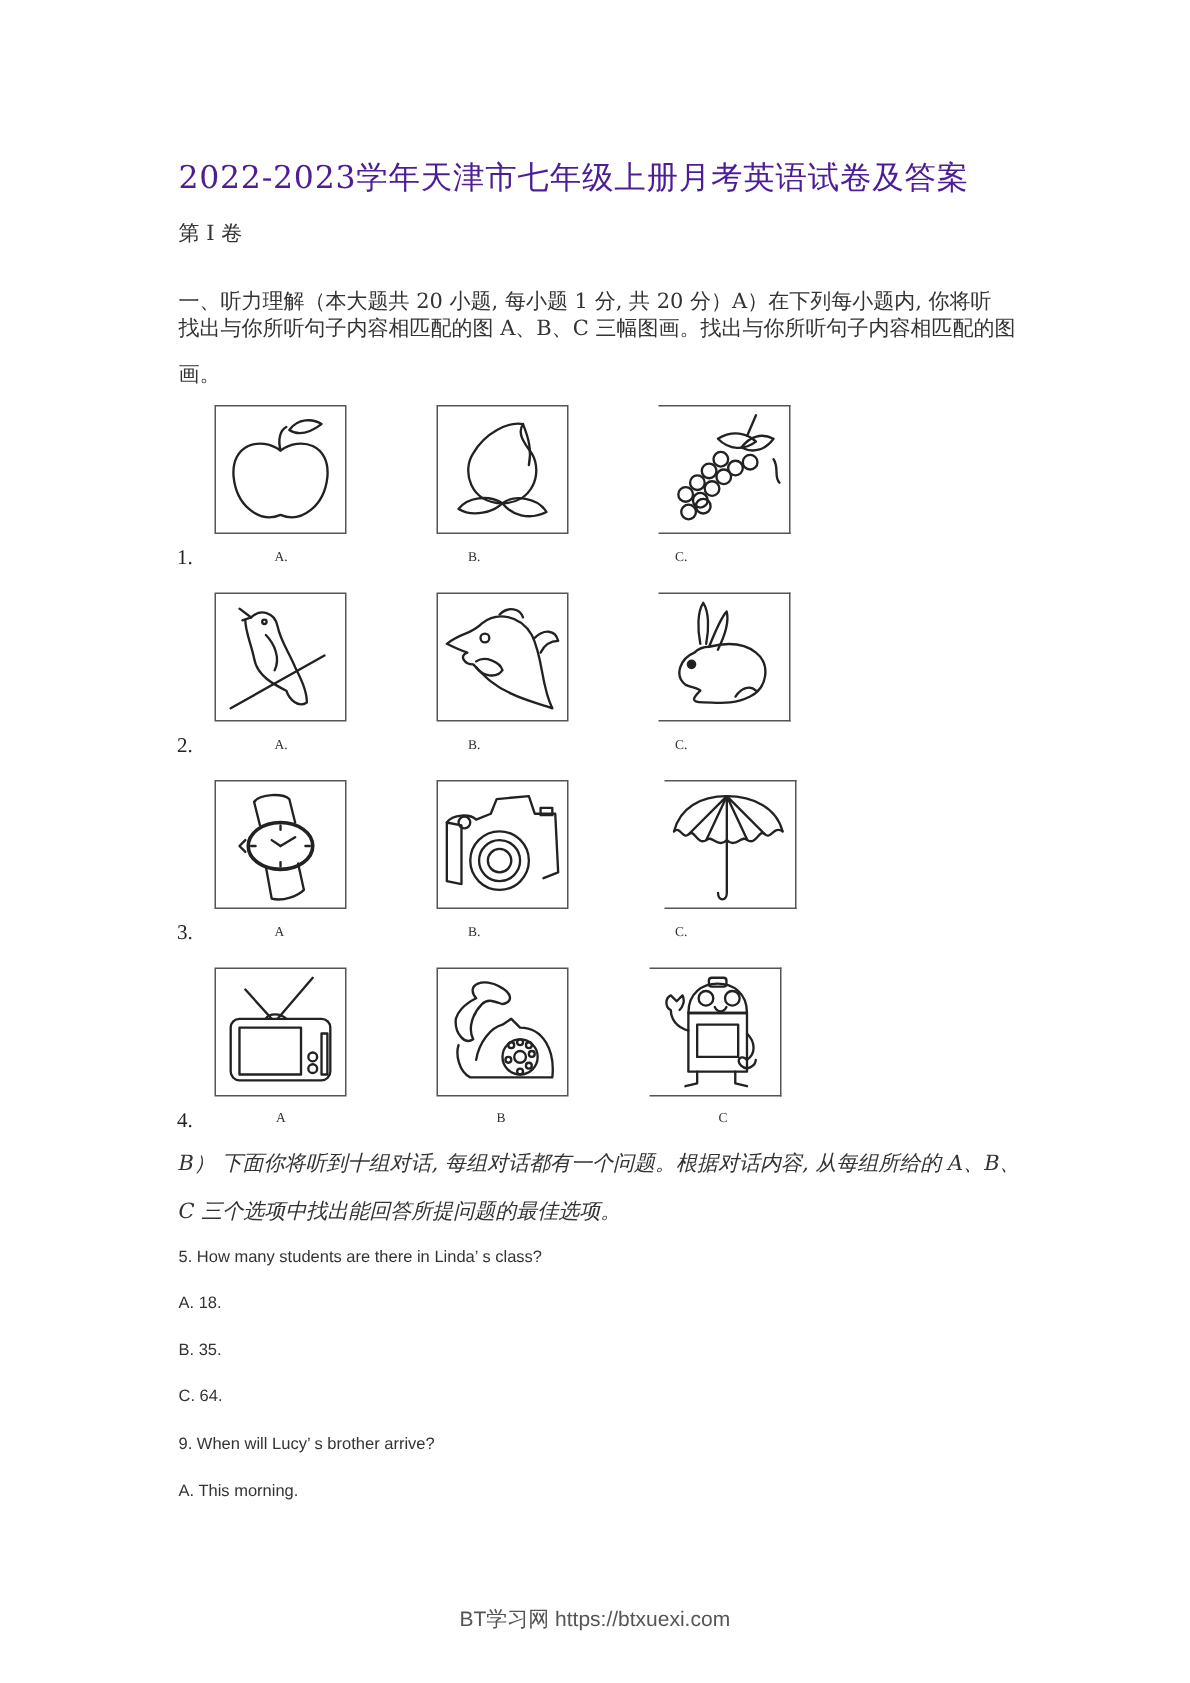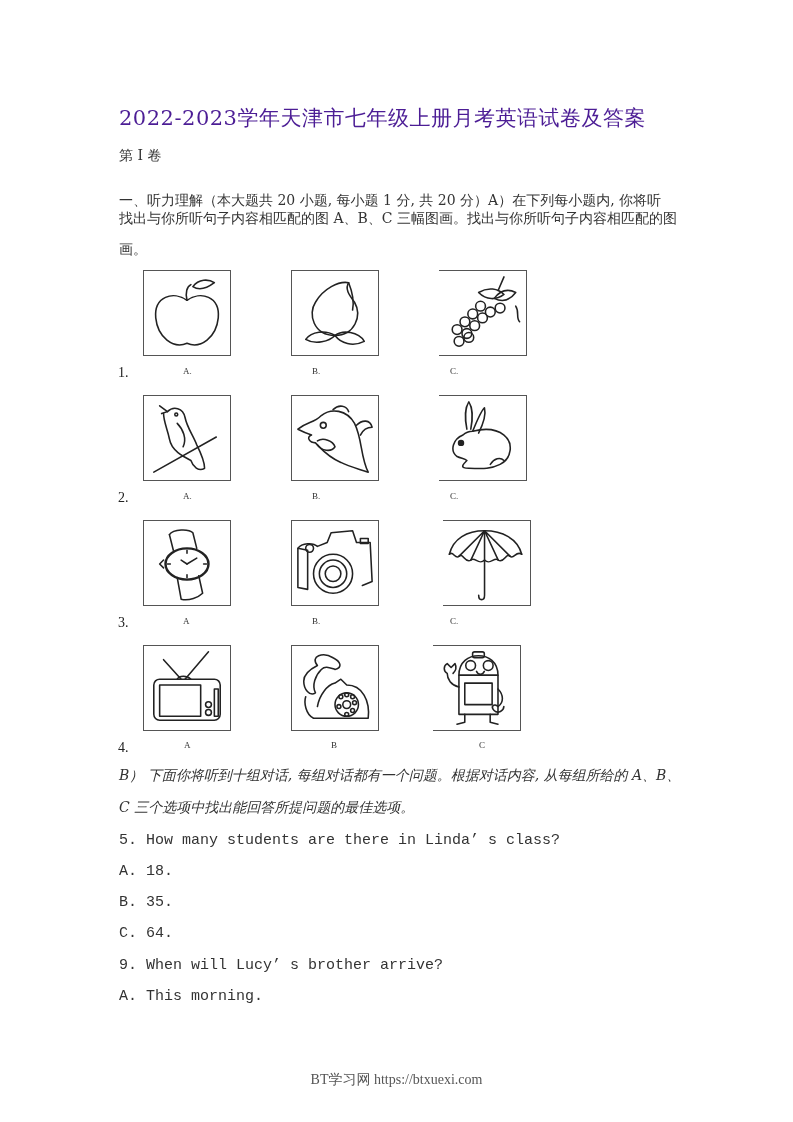--- a/index.html
+++ b/index.html
@@ -10,32 +10,32 @@
   }
   .title {
     position: absolute; left: 119px; top: 104px;
     font-size: 21px; letter-spacing: 0.5px; color: #4c1d95;
     font-family: "DejaVu Serif", serif; white-space: nowrap;
   }
   .line {
     position: absolute; left: 119px; font-size: 14px; color: #333;
     white-space: nowrap; font-family: "DejaVu Serif", serif;
   }
-  .mono { font-family: Liberation Mono, monospace; font-size: 15px; }
+  .mono { font-family: Liberation Sans, sans-serif; font-size: 11px; }
   .qnum { position: absolute; left: 118px; font-size: 14px; color: #222; font-family: "Liberation Serif", serif; }
   .box {
     position: absolute; width: 88px; height: 86px;
     border: 1.5px solid #555; box-sizing: border-box; background: #fff;
   }
   .box.c-open { border-left: none; }
   .box svg { position: absolute; left: 0; top: 0; width: 100%; height: 100%; }
   .opt { position: absolute; font-size: 9px; color: #333; font-family: "Liberation Serif", serif; }
   .footer {
     position: absolute; left: 0; width: 793px; top: 1071px; text-align: center;
-    font-family: Liberation Serif, serif; font-size: 14px; color: #555;
+    font-family: Liberation Sans, sans-serif; font-size: 14px; color: #555;
   }
   svg * { fill: none; stroke: #222; stroke-width: 1.6; stroke-linecap: round; stroke-linejoin: round; }
 </style>
 </head>
 <body>
 
 <div>
 
   <div class="title">2022-2023学年天津市七年级上册月考英语试卷及答案</div>
   <div class="line" style="top:147px;">第 I 卷</div>

